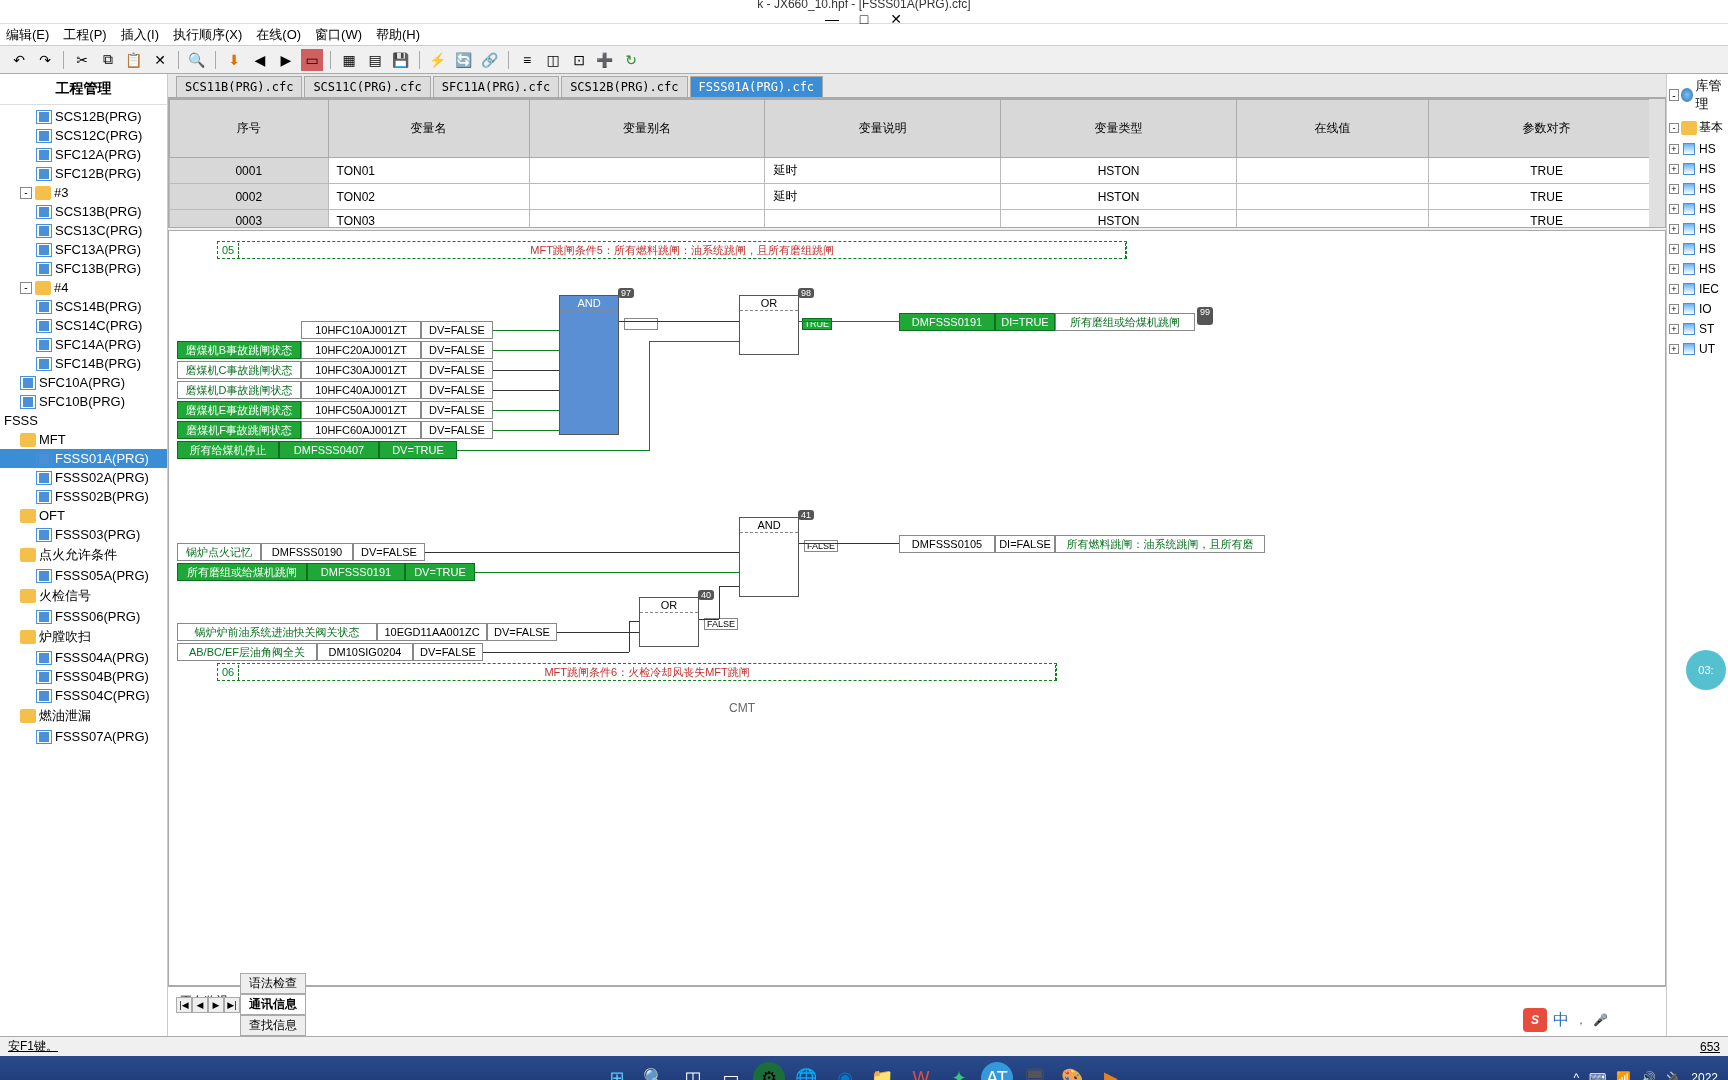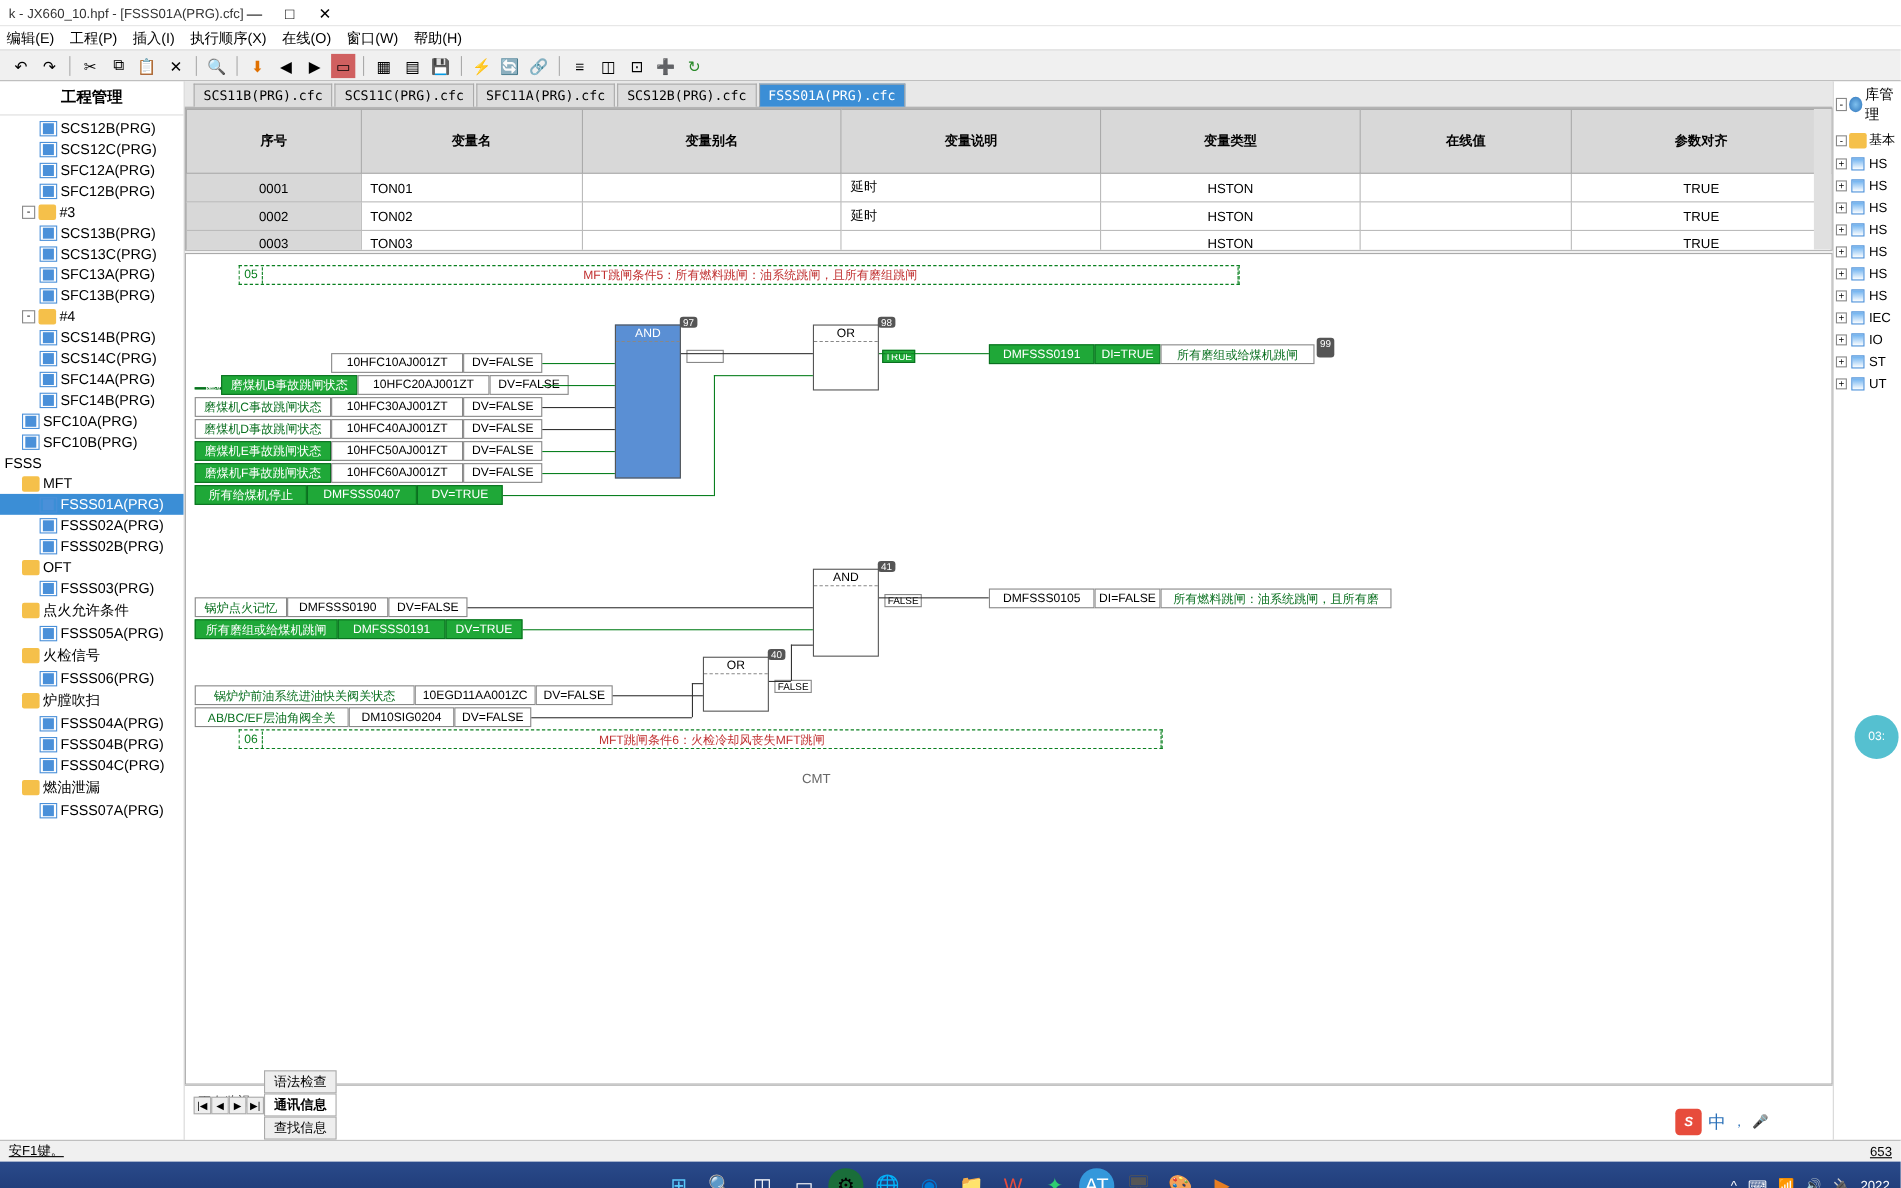--- a/index.html
+++ b/index.html
@@ -1,18 +1,18 @@
 <!DOCTYPE html>
 <html><head>
   <meta charset="utf-8">
   <style>
     * { box-sizing: border-box; margin: 0; padding: 0; font-family: 'Microsoft YaHei', Arial, sans-serif; }
     body { width: 1728px; height: 1080px; background: #fff; overflow: hidden; font-size: 12px; }
     
-    .titlebar { height: 24px; display: flex; align-items: center; justify-content: flex-start; padding: 0 8px; background: #fff; border-bottom: 1px solid #ddd; }
+    .titlebar { height: 24px; display: flex; align-items: center; justify-content: center; padding: 0 8px; background: #fff; border-bottom: 1px solid #ddd; flex-direction: column; }
     .titlebar-title { font-size: 12px; color: #333; }
     .titlebar-controls { display: flex; gap: 12px; }
     .titlebar-btn { width: 20px; text-align: center; cursor: pointer; font-size: 14px; }
     
     .menubar { height: 22px; background: #fff; border-bottom: 1px solid #ccc; display: flex; align-items: center; padding: 0 6px; gap: 14px; }
     .menubar-item { font-size: 13px; cursor: pointer; }
     
     .toolbar { height: 28px; background: #f0f0f0; border-bottom: 1px solid #aaa; display: flex; align-items: center; padding: 0 8px; gap: 4px; }
     .tool-btn { width: 22px; height: 22px; display: flex; align-items: center; justify-content: center; cursor: pointer; border: 1px solid transparent; font-size: 14px; }
     .tool-sep { width: 1px; height: 18px; background: #aaa; margin: 0 3px; }
@@ -31,21 +31,21 @@
     .tree-icon.prg::before { content: ''; width: 10px; height: 10px; background: #4a90d9; display: block; }
     .tree-icon.prg { border: 1px solid #4a90d9; }
     
     .center-panel { flex: 1; display: flex; flex-direction: column; background: #f0f0f0; }
     
     .tabs-row { height: 24px; background: #e8e8e8; display: flex; align-items: flex-end; padding: 0 8px; border-bottom: 1px solid #aaa; }
     .tab { padding: 3px 8px; font-size: 12px; border: 1px solid #aaa; border-bottom: none; background: #ddd; cursor: pointer; margin-right: 2px; font-family: monospace; }
     .tab.active { background: #3b8ed6; color: #fff; }
     
     .var-table { width: 100%; border-collapse: collapse; font-size: 12px; }
-    .var-table th { background: #d8d8d8; border: 1px solid #aaa; padding: 20px 8px; font-weight: bold; text-align: center; }
+    .var-table th { background: #d8d8d8; border: 1px solid #aaa; padding: 20px 8px; font-weight: normal; text-align: center; }
     .var-table td { border: 1px solid #bbb; padding: 4px 8px; background: #fff; text-align: center; }
     .var-table td.seq { background: #d8d8d8; }
     .var-table td.left { text-align: left; }
     .var-table-wrap { max-height: 130px; overflow: hidden; border: 1px solid #aaa; position: relative; }
     .vscroll { position: absolute; right: 0; top: 0; bottom: 0; width: 16px; background: #e0e0e0; }
     
     .diagram-area { flex: 1; background: #fff; position: relative; overflow: hidden; border: 1px solid #aaa; margin-top: 2px; }
     .diagram-canvas { position: relative; width: 100%; height: 100%; }
     
     .cmt-bar { position: absolute; height: 18px; border: 1px dashed #0a8020; display: flex; align-items: center; font-size: 11px; }
@@ -415,21 +415,21 @@
         </div>
 
         <div id="signals-af">
             <div class="signal-row" style="left: 8px; top: 90px;">
               <div class="sig-box green" style="width:124px;margin-top:31px; ">磨煤机A事故跳闸状态</div>
               <div class="sig-box" style="width:120px;">10HFC10AJ001ZT</div>
               <div class="sig-box" style="width:72px;">DV=FALSE</div>
             </div>
             <div class="wire h" style="left: 324px; top: 99px; width: 66px;"></div>
             <div class="signal-row" style="left: 8px; top: 110px;">
-              <div class="sig-box green" style="width:124px;margin-left:24px; ">磨煤机B事故跳闸状态</div>
+              <div class="sig-box green" style="width:124px; ">磨煤机B事故跳闸状态</div>
               <div class="sig-box" style="width:120px;">10HFC20AJ001ZT</div>
               <div class="sig-box" style="width:72px;">DV=FALSE</div>
             </div>
             <div class="wire h" style="left: 324px; top: 119px; width: 66px;"></div>
             <div class="signal-row" style="left: 8px; top: 130px;">
               <div class="sig-box" style="width:124px; color:#0a7020;">磨煤机C事故跳闸状态</div>
               <div class="sig-box" style="width:120px;">10HFC30AJ001ZT</div>
               <div class="sig-box" style="width:72px;">DV=FALSE</div>
             </div>
             <div class="wire h black" style="left: 324px; top: 139px; width: 66px;"></div>

